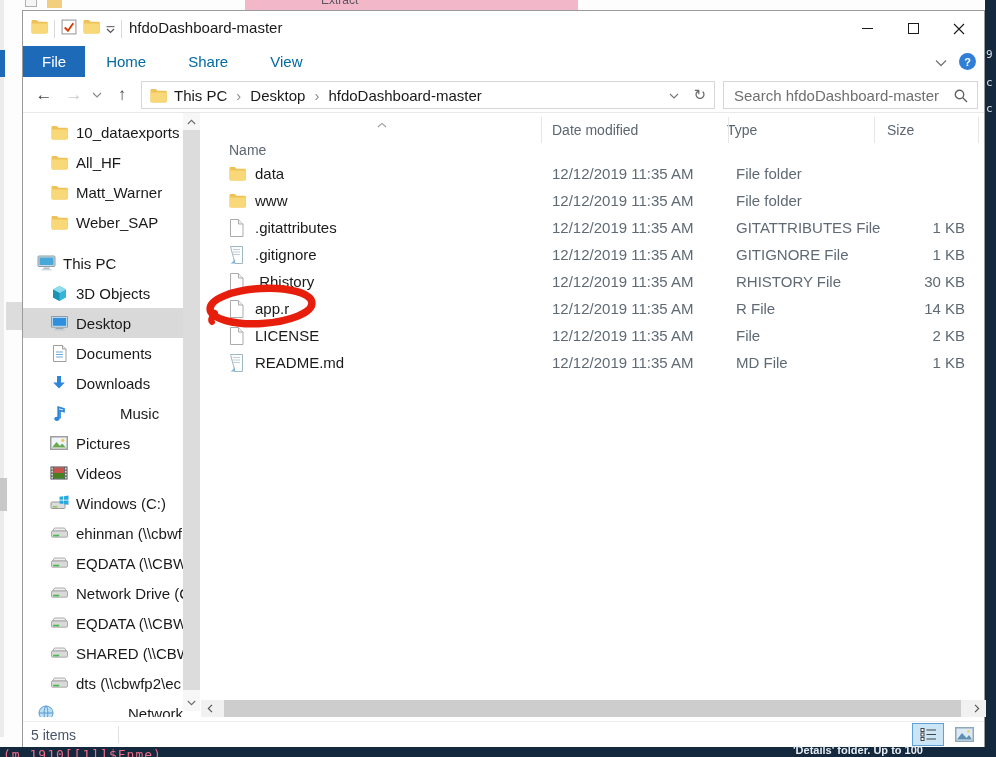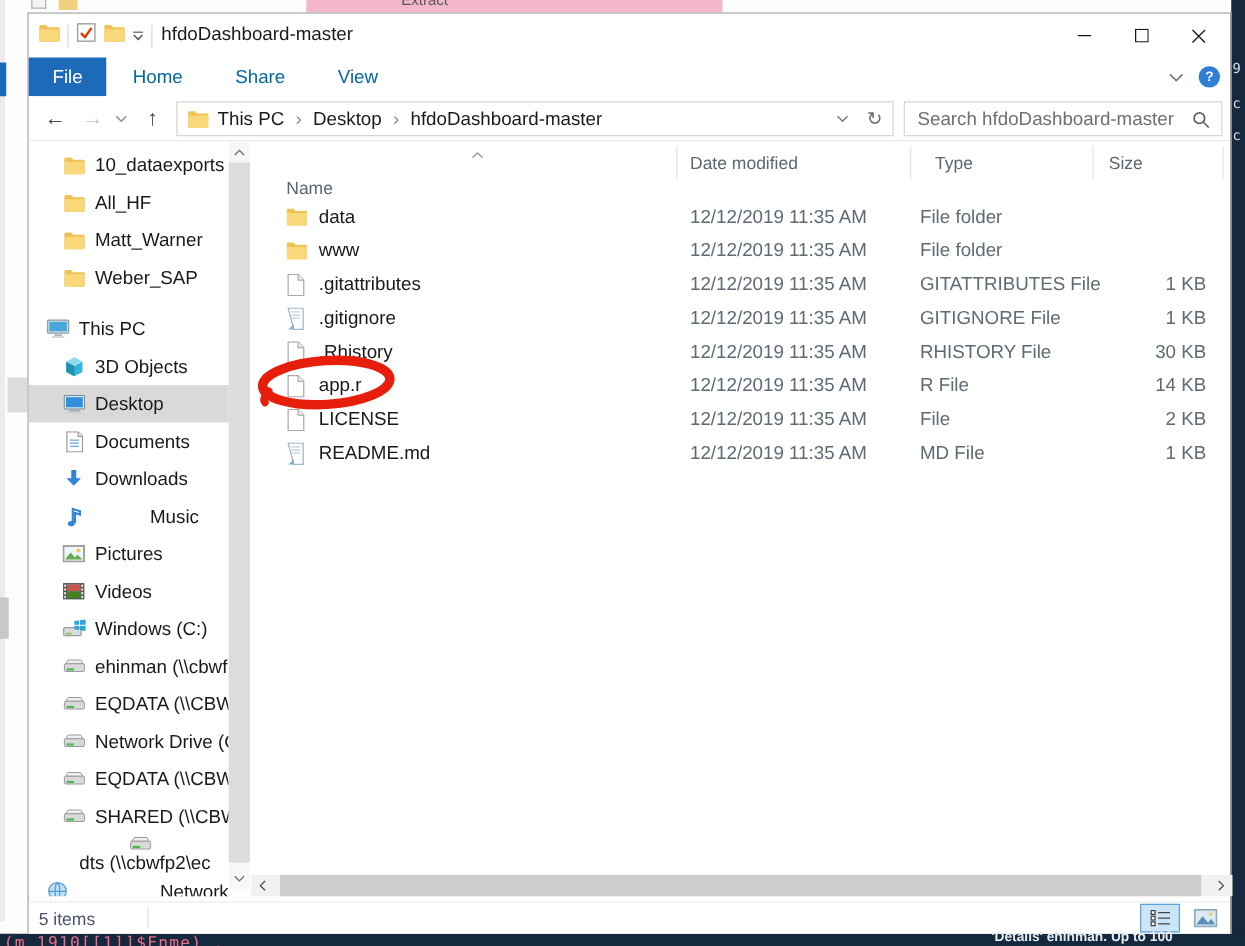--- a/index.html
+++ b/index.html
@@ -107,21 +107,21 @@
 
   <div class="bg-right-strip" id="right-strip">
       <span style="top: 48px;">9</span>
       <span style="top: 76px;">c</span>
       <span style="top: 102px;">c</span>
     </div>
 
   <div class="bg-bottom-strip">
     <span class="console-line">(m_1910[[1]]$Fnme) .</span>
   </div>
-  <div class="details-tip">'Details' ehinman. Up to 100</div>
+  <div class="details-tip">'Details' folder. Up to 100</div>
 
   <div class="window">
 
     <div class="titlebar">
       <div class="qat">
         <span>
           <svg width="17" height="15" viewBox="0 0 17 15">
               <path d="M.5 2.2C.5 1.5 1 .9 1.7.9h4.1l1.8 1.9h8c.7 0 1.2.5 1.2 1.2v9.2c0 .7-.5 1.2-1.2 1.2H1.7c-.7 0-1.2-.5-1.2-1.2z" fill="#eec256"></path>
               <path d="M.5 4.4h16v8.8c0 .7-.5 1.2-1.2 1.2H1.7c-.7 0-1.2-.5-1.2-1.2z" fill="#f9d879"></path>
             </svg>
@@ -412,21 +412,21 @@
             <div class="sb-item" style="padding-left: 26px;">
               <span class="sb-icon">
                 <svg width="19" height="14" viewBox="0 0 19 14">
                   <path d="M2.5 5L4.5 2h10l2 3z" fill="#f0f0f0" stroke="#9a9a9a" stroke-width=".8"></path>
                   <rect x="1.5" y="5" width="16" height="6.2" rx="1" fill="#d9d9d9" stroke="#9a9a9a" stroke-width=".8"></rect>
                   <rect x="3.2" y="8.7" width="6" height="1.7" fill="#49b84e"></rect>
                 </svg>
               </span>
               <span class="sb-label">SHARED (\\CBW</span>
             </div>
-            <div class="sb-item" style="padding-left: 26px; flex-direction: column;">
+            <div class="sb-item" style="padding-left: 26px;">
               <span class="sb-icon">
                 <svg width="19" height="14" viewBox="0 0 19 14">
                   <path d="M2.5 5L4.5 2h10l2 3z" fill="#f0f0f0" stroke="#9a9a9a" stroke-width=".8"></path>
                   <rect x="1.5" y="5" width="16" height="6.2" rx="1" fill="#d9d9d9" stroke="#9a9a9a" stroke-width=".8"></rect>
                   <rect x="3.2" y="8.7" width="6" height="1.7" fill="#49b84e"></rect>
                 </svg>
               </span>
               <span class="sb-label">dts (\\cbwfp2\ec</span>
             </div>
             <div class="sb-item" style="padding-left: 13px; justify-content: space-between;">
@@ -454,21 +454,21 @@
         </div>
       </div>
 
       <div class="filearea">
         <div class="col-headers">
           <span class="sort-chevron"><svg width="10" height="6" viewBox="0 0 10 6">
                 <path d="M1 5l4-3.6L9 5" fill="none" stroke="#9a9a9a" stroke-width="1.1"></path>
               </svg></span>
           <span class="col-h" style="left:28px;margin-top:20px;">Name</span>
           <span class="col-h" style="left:351px;">Date modified</span>
-          <span class="col-h" style="left:547px;">Type</span>
+          <span class="col-h" style="left:526px;">Type</span>
           <span class="col-h" style="left:686px;">Size</span>
           <span class="col-sep" style="left:340px;"></span>
           <span class="col-sep" style="left:527px;"></span>
           <span class="col-sep" style="left:673px;"></span>
           <span class="col-sep" style="left:777px;"></span>
         </div>
         <div class="rows" id="file-rows">
             <div class="frow">
               <span class="fc-name">
                 <span class="ficon">

